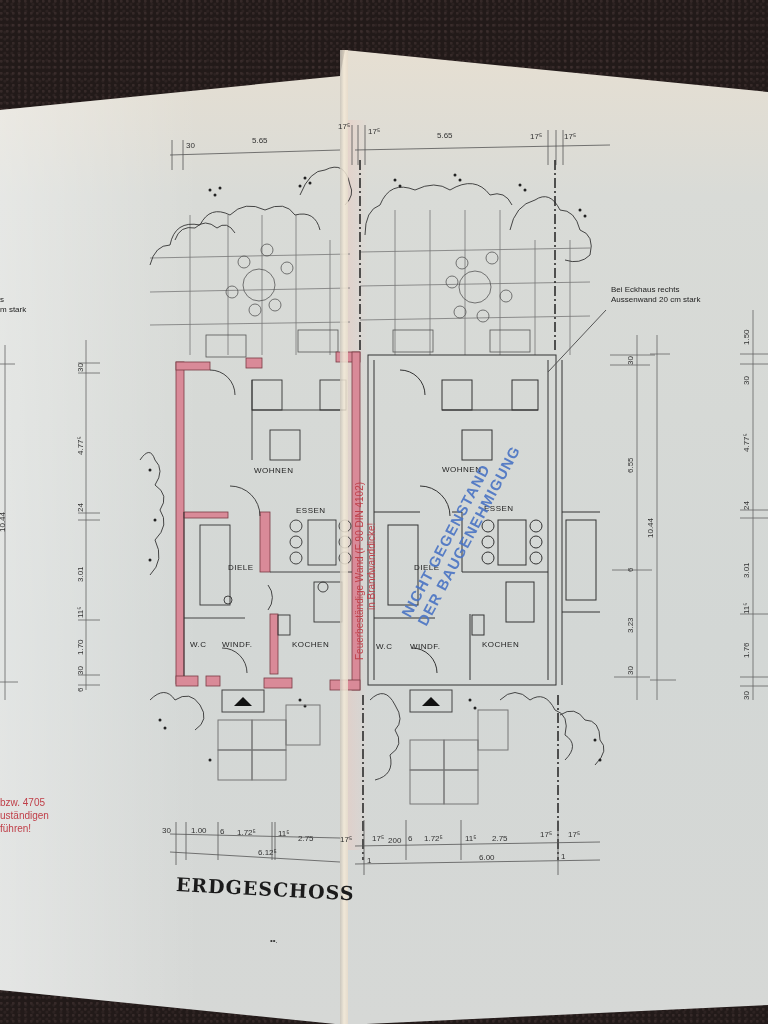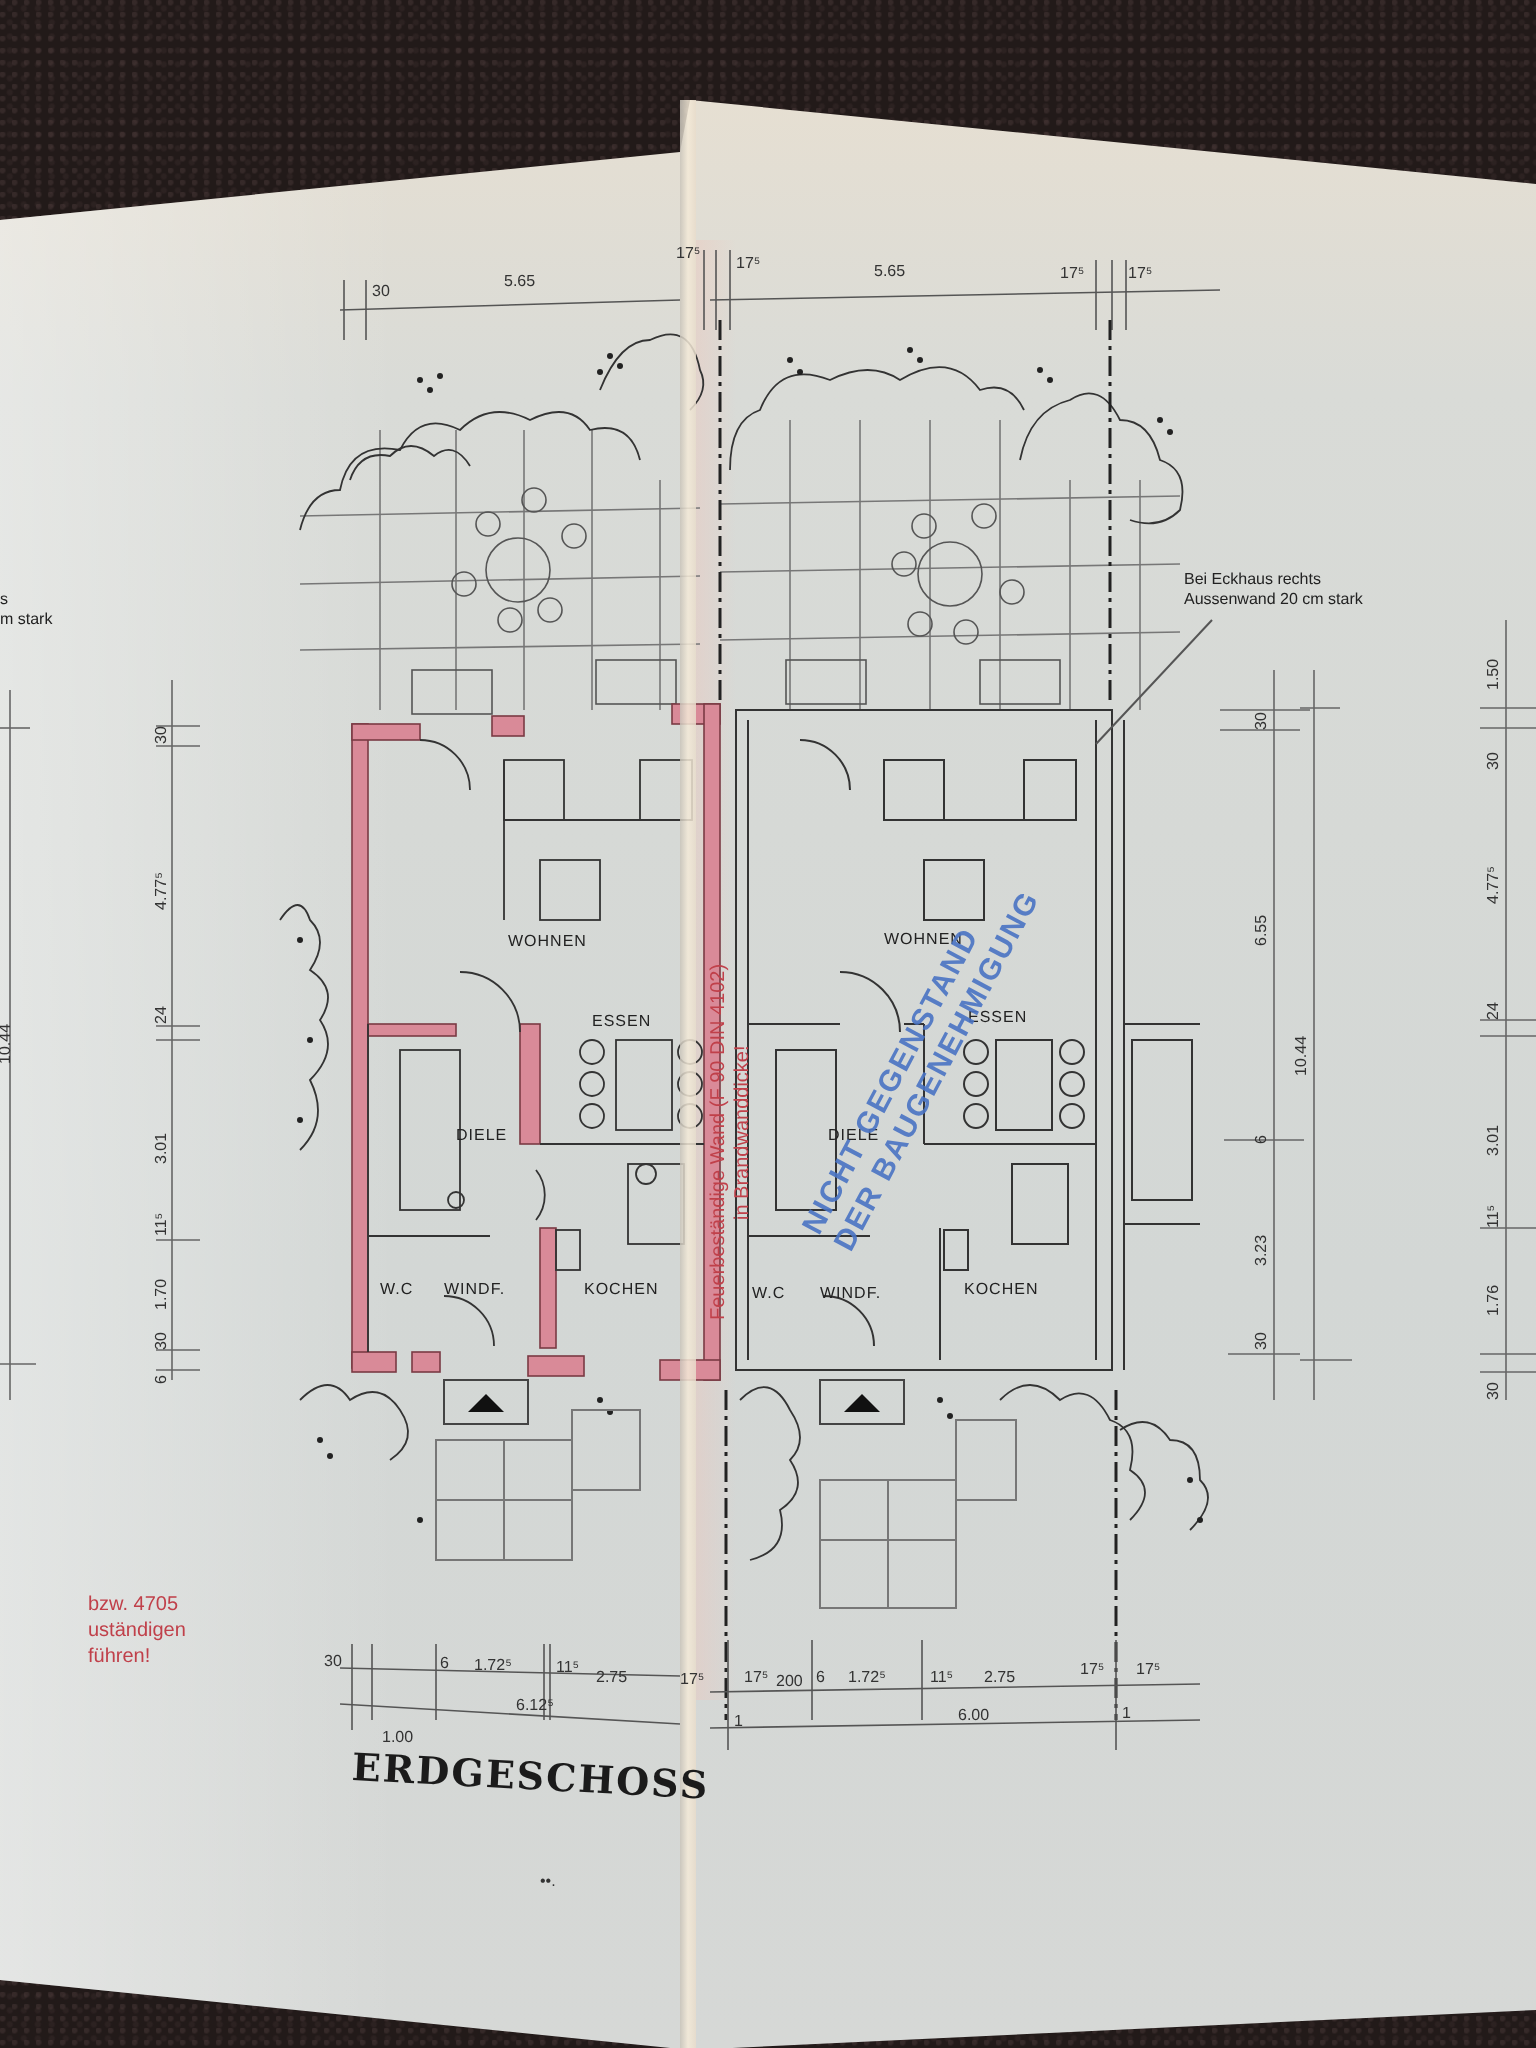--- a/index.html
+++ b/index.html
@@ -30,21 +30,21 @@
       opacity:.85;
     }
     .fold2 {
       position:absolute; left:348px; top:120px; width:20px; height:730px;
       background:linear-gradient(90deg,rgba(236,200,190,.45),rgba(236,200,190,0));
     }
     .abs { position:absolute; }
     .dim { font-size:8px; color:#333; white-space:nowrap; }
     .vdim { transform:rotate(-90deg); transform-origin:left top; font-size:8px; color:#333; white-space:nowrap; }
     .note { font-size:8px; color:#222; line-height:10px; }
-    .red-note { font-size:10px; color:#c0404a; line-height:13px;margin-left:44px; }
+    .red-note { font-size:10px; color:#c0404a; line-height:13px; }
     .room { font-size:8px; color:#222; letter-spacing:.5px; }
     .title {
       font-family:"DejaVu Serif", serif; font-weight:900; font-size:19px; color:#1b1b1b;
       letter-spacing:1px; transform:rotate(3deg); transform-origin:left center;
     }
     .stamp {
       color:#4a74c4; font-weight:bold; font-size:15px; letter-spacing:1px;
       transform:rotate(-62deg); transform-origin:left top; white-space:nowrap; opacity:.9;
       line-height:18px;
     }
@@ -314,21 +314,21 @@
 <span class="abs dim" style="left:338px;top:122px">17⁵</span>
 <span class="abs dim" style="left:368px;top:127px">17⁵</span>
 <span class="abs dim" style="left:437px;top:131px">5.65</span>
 <span class="abs dim" style="left:530px;top:132px">17⁵</span>
 <span class="abs dim" style="left:564px;top:132px">17⁵</span>
 
 <div class="abs note" style="left:0;top:295px">
   <div>s</div>
   <div>m  stark</div>
 </div>
-<div class="abs note" style="left:592px;top:285px">
+<div class="abs note" style="left:611px;top:285px">
   <div>Bei Eckhaus rechts</div>
   <div>Aussenwand 20 cm stark</div>
 </div>
 <div class="abs red-note" style="left:0;top:796px">
   <div>bzw. 4705</div>
   <div>uständigen</div>
   <div>führen!</div>
 </div>
 
 <div class="abs fw-text" style="left:354px;top:660px">
@@ -375,21 +375,21 @@
 <span class="abs vdim" style="left:742px;top:345px">1.50</span>
 <span class="abs vdim" style="left:742px;top:385px">30</span>
 <span class="abs vdim" style="left:742px;top:452px">4.77⁵</span>
 <span class="abs vdim" style="left:742px;top:510px">24</span>
 <span class="abs vdim" style="left:742px;top:578px">3.01</span>
 <span class="abs vdim" style="left:742px;top:614px">11⁵</span>
 <span class="abs vdim" style="left:742px;top:658px">1.76</span>
 <span class="abs vdim" style="left:742px;top:700px">30</span>
 
 <span class="abs dim" style="left:162px;top:826px">30</span>
-<span class="abs dim" style="left:191px;top:864px">1.00</span>
+<span class="abs dim" style="left:191px;top:826px">1.00</span>
 <span class="abs dim" style="left:220px;top:827px">6</span>
 <span class="abs dim" style="left:237px;top:828px">1.72⁵</span>
 <span class="abs dim" style="left:278px;top:829px">11⁵</span>
 <span class="abs dim" style="left:298px;top:834px">2.75</span>
 <span class="abs dim" style="left:340px;top:835px">17⁵</span>
 <span class="abs dim" style="left:372px;top:834px">17⁵</span>
 <span class="abs dim" style="left:388px;top:836px">200</span>
 <span class="abs dim" style="left:408px;top:834px">6</span>
 <span class="abs dim" style="left:424px;top:834px">1.72⁵</span>
 <span class="abs dim" style="left:465px;top:834px">11⁵</span>

